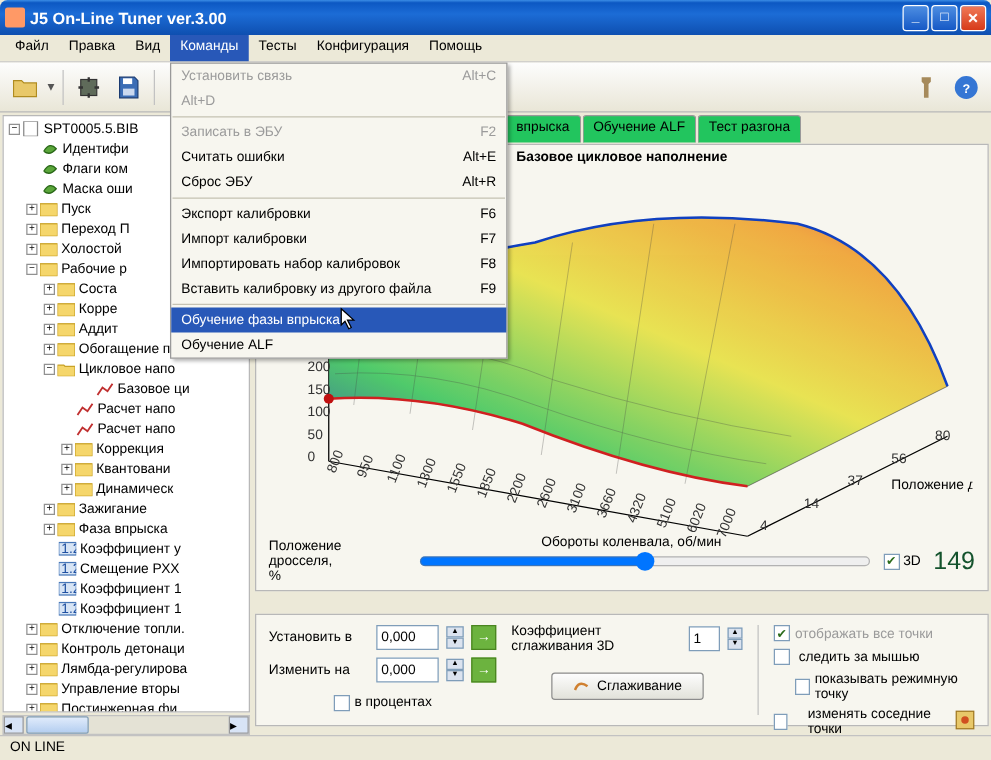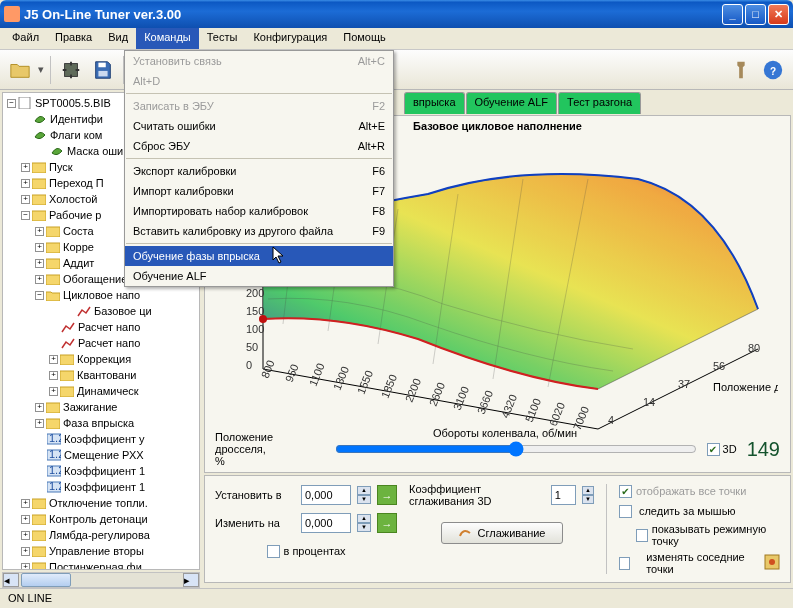--- a/index.html
+++ b/index.html
@@ -25,31 +25,31 @@
   .fldr{width:14px;height:12px;margin:0 3px 0 1px;flex-shrink:0;}
   .right { flex:1; position:relative; padding:2px;}
   .tabs { display:flex; gap:1px; padding-left:200px; height:22px;}
   .tab { border:1px solid #999; border-bottom:none; background:#22c55e; padding:3px 8px; border-radius:3px 3px 0 0;}
   .chartbox { border:1px solid #b8b8b8; background:#f7f6ef; height:358px; margin-top:1px; position:relative; overflow:hidden;}
   .chtitle{ position:absolute;top:4px;left:0;right:0;text-align:center;font-weight:bold;}
   .chart3d { position:absolute; top:20px; left:5px; right:5px; bottom:30px; display:flex; align-items:center; justify-content:center;}
   .sliderrow{position:absolute;bottom:5px;left:10px;right:10px;display:flex;align-items:center;gap:10px;}
   .sliderrow input[type=range]{flex:1;}
   .bigval{font-size:20px;color:#14532d;}
-  .cpanel { border:1px solid #b8b8b8; background:#f7f6ef; margin-top:2px; height:108px; display:flex; padding:8px 10px; gap:12px;}
+  .cpanel { border:1px solid #b8b8b8; background:#f7f6ef; margin-top:18px; height:90px; display:flex; padding:8px 10px; gap:12px;}
   .col{display:flex;flex-direction:column;gap:6px;}
   .frow{display:flex;align-items:center;gap:6px;height:22px;}
   .nbox{width:50px;height:20px;border:1px solid #7f9db9;background:white;display:flex;align-items:center;padding:0 3px;}
   .spin{width:14px;display:flex;flex-direction:column;}
   .spin div{height:9px;border:1px solid #7f9db9;background:#dbe3ef;font-size:6px;text-align:center;}
   .gbtn{width:20px;height:20px;background:#6cb33f;border:1px solid #4a8520;display:flex;align-items:center;justify-content:center;color:white;font-weight:bold;}
   .checkbox{width:13px;height:13px;border:1px solid #7f9db9;background:white;display:inline-flex;align-items:center;justify-content:center;font-size:10px;color:#2a6b1a;}
   .wbtn{border:1px solid #8c8c8c;background:linear-gradient(#fdfdfd,#e2e2da);border-radius:3px;padding:3px 16px;display:flex;align-items:center;gap:6px;}
   .status{height:20px;border-top:1px solid #c2c2c2;background:#ece9d8;padding:3px 8px;}
-  .dropdown{position:absolute;top:50px;left:124px;width:270px;background:#f7f6ef;border:1px solid #999;box-shadow:2px 2px 3px rgba(0,0,0,0.3);z-index:100;}
+  .dropdown{position:absolute;top:50px;left:136px;width:270px;background:#f7f6ef;border:1px solid #999;box-shadow:2px 2px 3px rgba(0,0,0,0.3);z-index:100;}
   .drow{display:flex;align-items:center;height:20px;padding:0 8px;cursor:default;}
   .drow .lbl{flex:1;}
   .drow.disabled{color:#9b9b9b;}
   .drow.sel{background:#2858b8;color:white;}
   .dsep{height:1px;background:#c5c2b3;margin:2px 1px;}
   .hscroll{height:16px;background:#e4e2d5;border:1px solid #c2c2c2;margin:0 2px;display:flex;}
   .hscroll .thumb{width:50px;background:linear-gradient(#e0ebfb,#b4cef0);border:1px solid #7f9db9;border-radius:2px;margin-left:2px;}
   .hscroll .arr{width:16px;border:1px solid #9a9a9a;background:#d8e4f6;}
   .cursor-arrow{position:absolute;top:246px;left:272px;z-index:200;pointer-events:none;}
 </style>
@@ -129,21 +129,21 @@
           </svg>
           <span>Идентифи</span>
         </div>
         <div class="trow" style="padding-left: 18px;">
           <span style="width:11px;display:inline-block;"></span>
           <svg class="fldr">
             <path d="M2 8 Q7 0 12 6 Q7 12 2 8" fill="#5aa63a" stroke="#2a6818"></path>
           </svg>
           <span>Флаги ком</span>
         </div>
-        <div class="trow" style="padding-left: 18px; margin-left: 17px;">
+        <div class="trow" style="padding-left: 18px;">
           <span style="width:11px;display:inline-block;"></span>
           <svg class="fldr">
             <path d="M2 8 Q7 0 12 6 Q7 12 2 8" fill="#5aa63a" stroke="#2a6818"></path>
           </svg>
           <span>Маска оши</span>
         </div>
         <div class="trow" style="padding-left: 18px;">
           <span class="exp">+</span>
           <svg class="fldr">
             <rect width="14" height="10" y="2" fill="#f5d66b" stroke="#c9a227"></rect>

